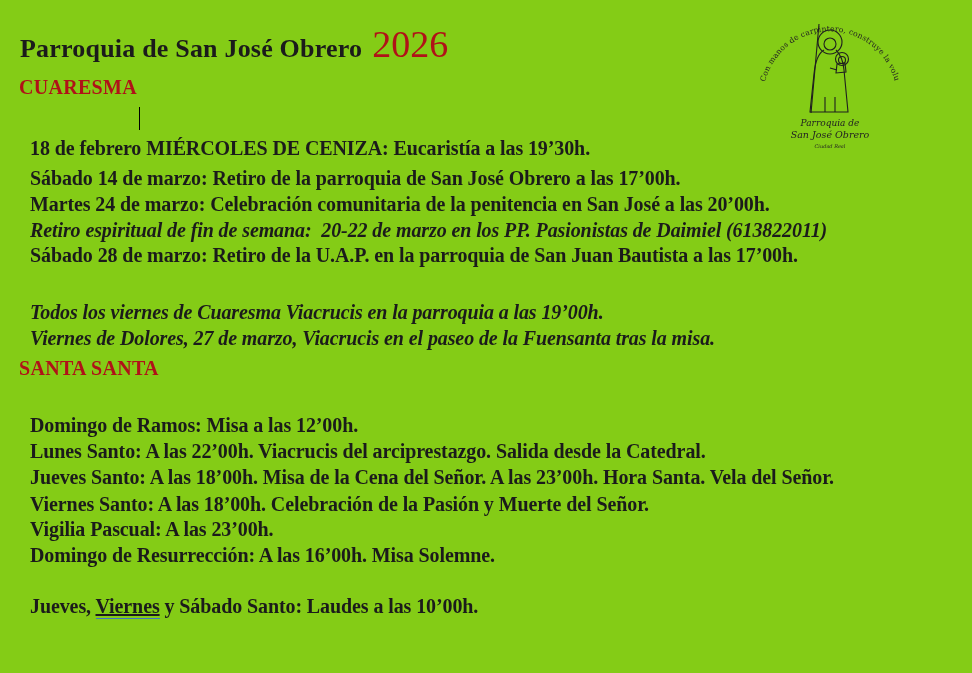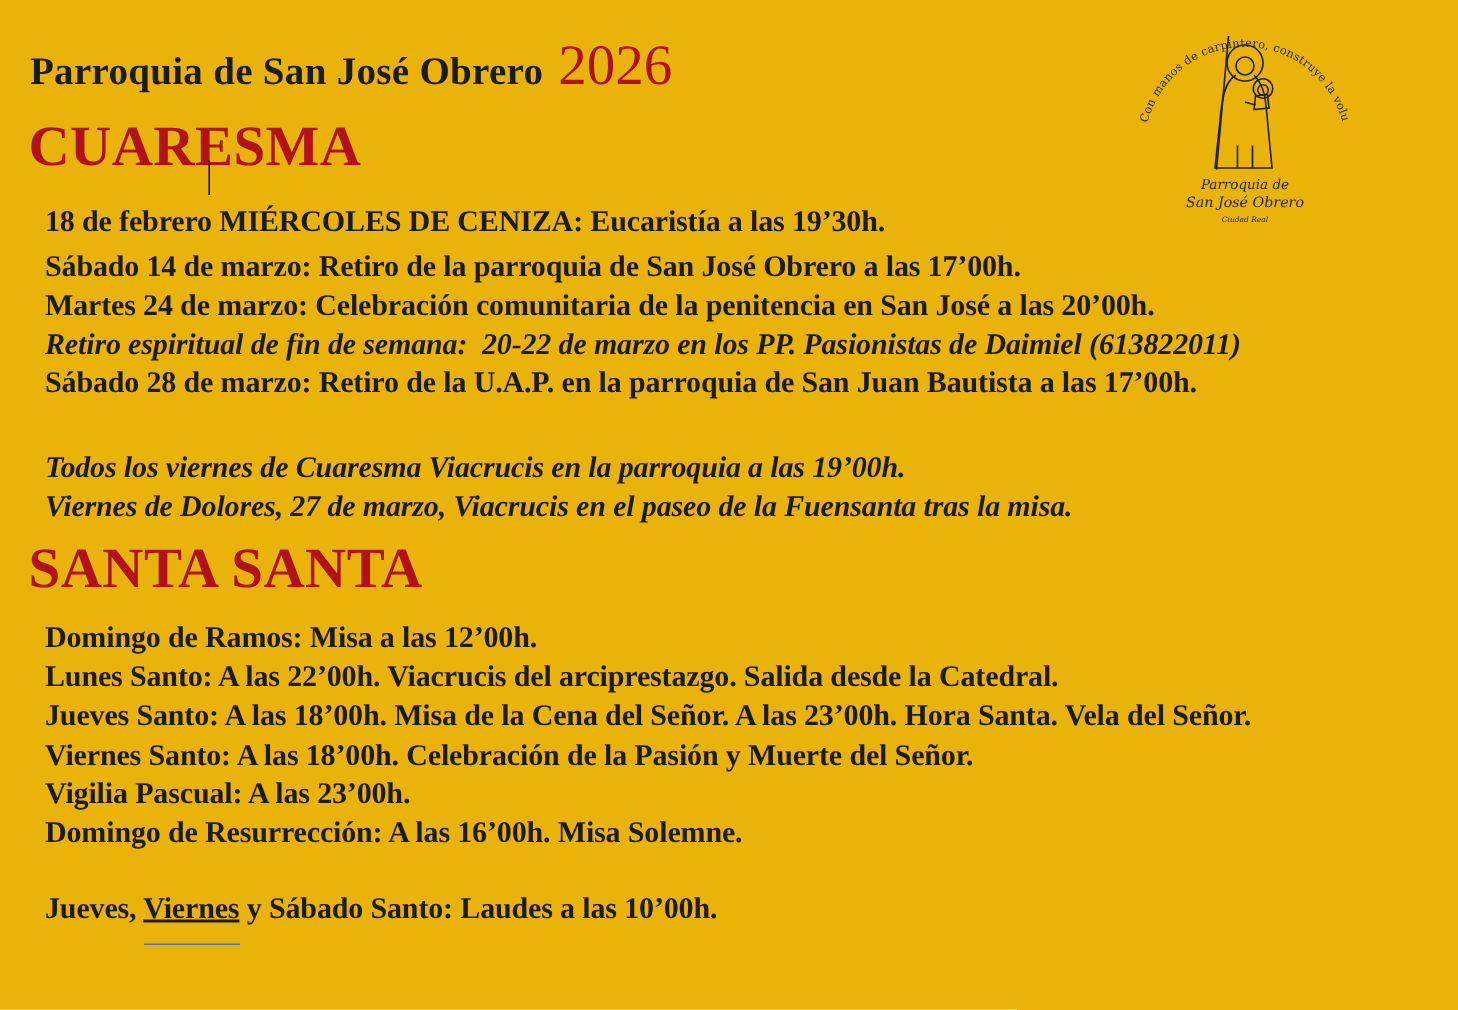--- a/index.html
+++ b/index.html
@@ -1,47 +1,47 @@
 <!DOCTYPE html>
 <html><head>
 <meta charset="utf-8">
 <style>
   html,body{margin:0;padding:0;background:#e8e8e8;}
   .page{
     position:relative;
     width:972px;height:673px;
-    background:#eab308;
+    background:#84cc16;
     overflow:hidden;
     font-family:"Liberation Serif","DejaVu Serif",serif;
     color:#1b1b1b;
   }
   .titlebar{
     position:absolute;left:20px;top:22px;
     display:flex;align-items:baseline;gap:10px;white-space:pre;
   }
   .title{font-size:26px;font-weight:700;letter-spacing:0.2px;}
   .year{font-size:38px;font-weight:400;color:#b01218;}
   .heading{
     position:absolute;left:19px;margin:0;
-    font-size:38px;font-weight:700;color:#b01218;letter-spacing:0.3px;
+    font-size:20px;font-weight:700;color:#b01218;letter-spacing:0.3px;
   }
   .line{
     position:absolute;left:30px;right:8px;
     font-size:20px;font-weight:700;line-height:22px;
     white-space:pre-wrap;letter-spacing:-0.1px;margin-top:16px;
   }
   .italic{font-style:italic;}
   .tickline{
     position:absolute;left:139px;top:107px;width:1px;height:23px;background:#000;
   }
   .vlink{
     text-decoration:underline;
     text-decoration-thickness:1.5px;
     border-bottom:1.6px solid #4472c4;
-    padding-bottom:12px;
+    padding-bottom:1px;
   }
   .logo{position:absolute;left:745px;top:2px;width:170px;height:150px;}
   .logo svg{display:block;}
   .logo .motto{
     font-family:"DejaVu Serif","Liberation Serif",serif;
     font-size:7.6px;fill:#222;letter-spacing:0.2px;
   }
   .logo .script{
     font-family:"DejaVu Serif","Liberation Serif",serif;
     font-style:italic;fill:#222;text-anchor:middle;

